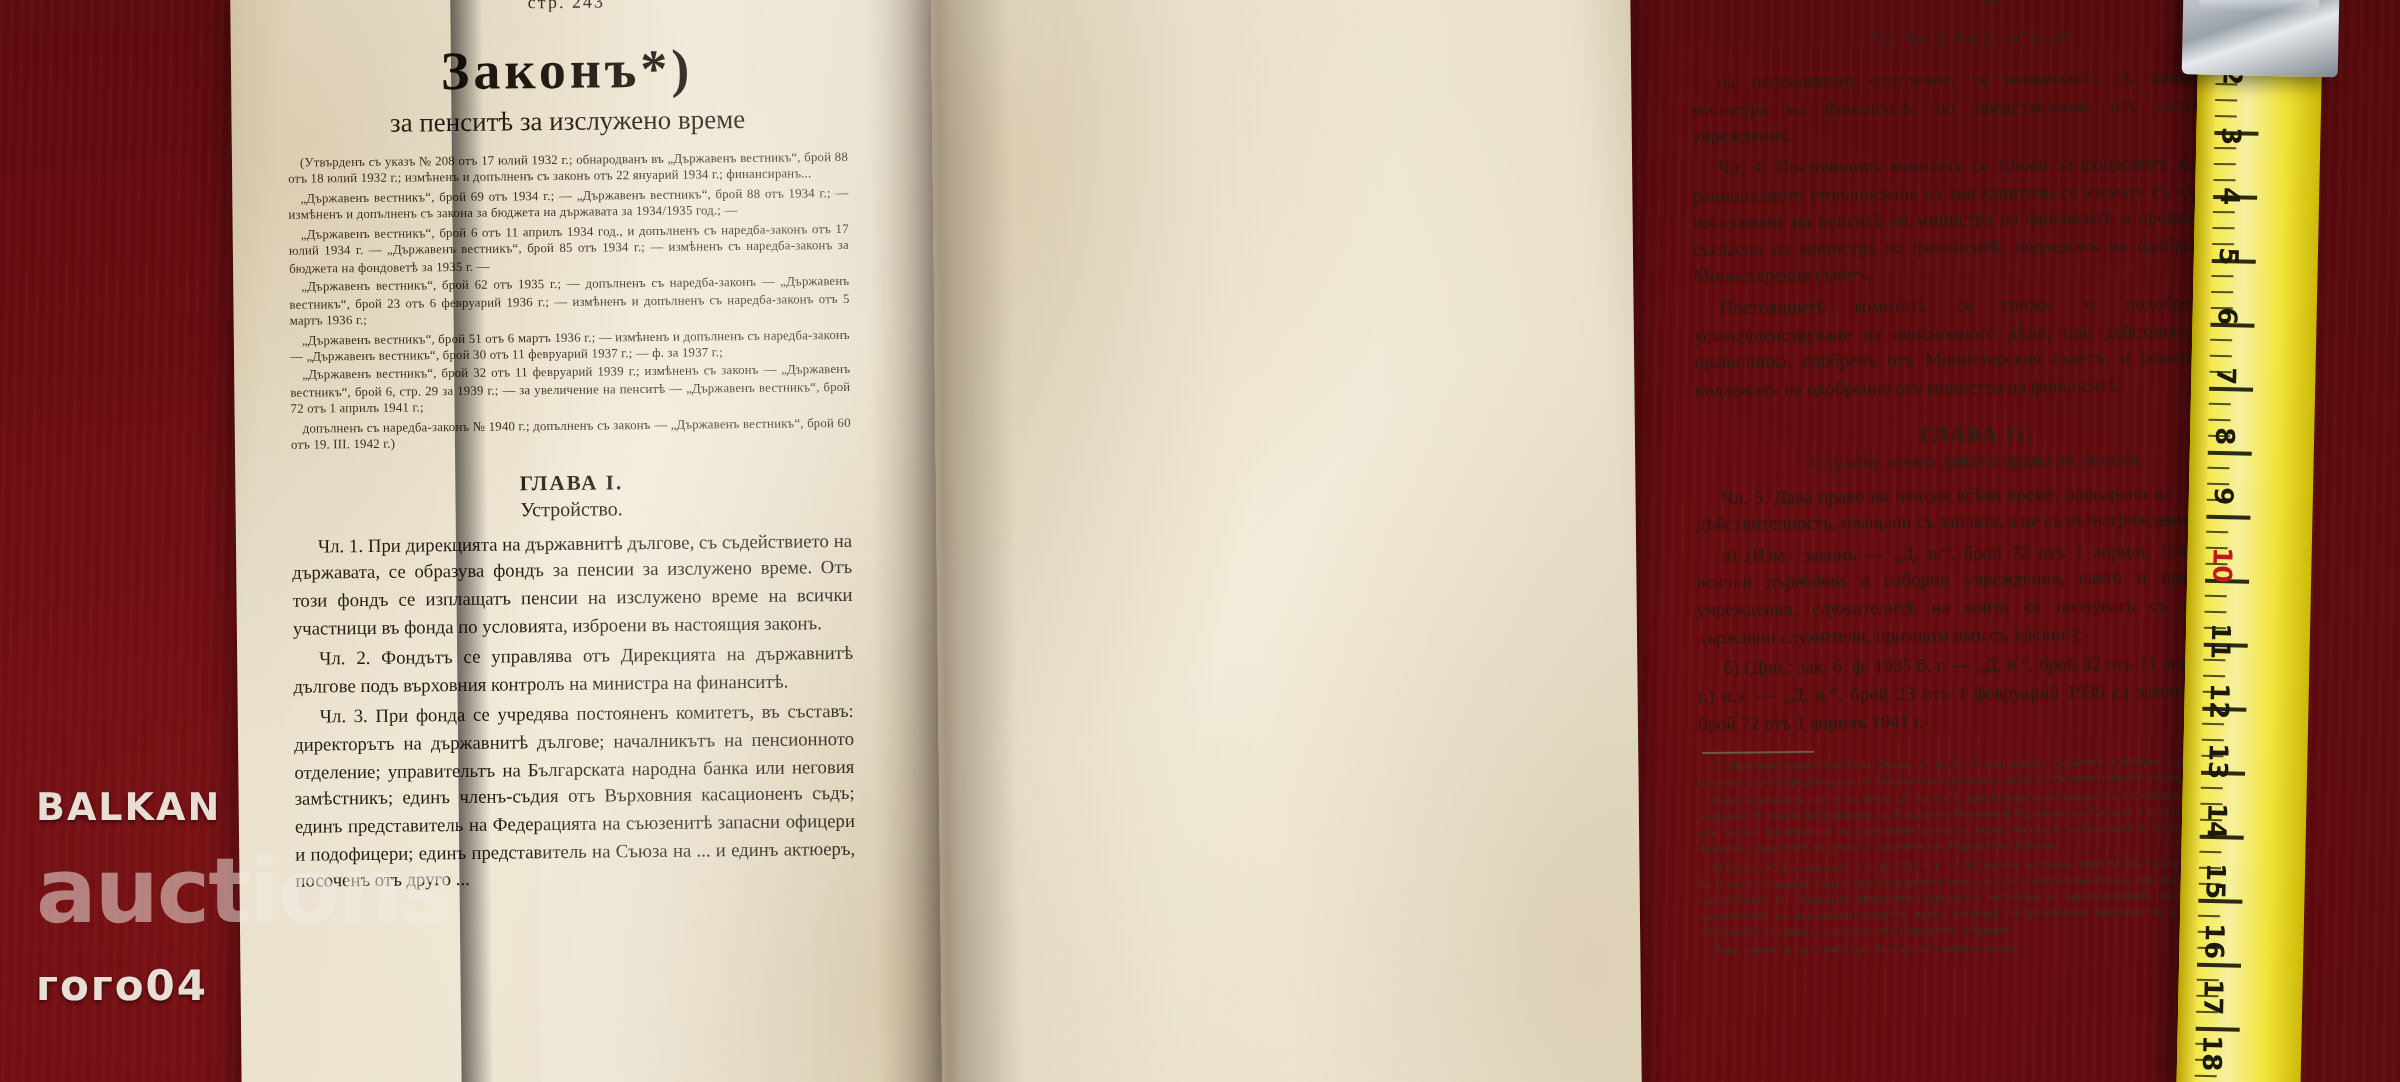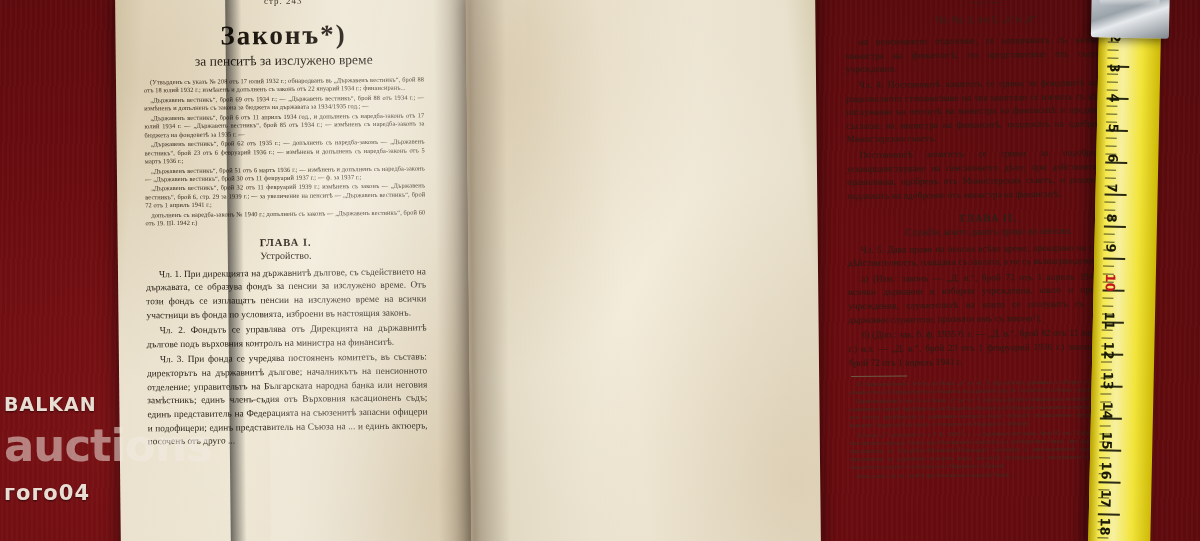--- a/index.html
+++ b/index.html
@@ -148,21 +148,21 @@
   .tick.minor{width:11px;opacity:.8;}
   .numlabel{
     position:absolute;left:24px;font-family:"DejaVu Sans", sans-serif;
     font-size:13px;font-weight:bold;color:#1b1a08;
     transform:rotate(90deg);transform-origin:left top;white-space:nowrap;
   }
   .numlabel.red{color:#c2181b;}
 
   
   .wm{
-    position:absolute;left:2px;bottom:6px;width:210px;height:150px;
+    position:absolute;left:16px;bottom:6px;width:210px;height:150px;
     color:#efe9df;opacity:.95;pointer-events:none;
     font-family:"DejaVu Sans", sans-serif;
   }
   .wm .b1{
     position:absolute;left:2px;top:8px;font-size:19px;font-weight:bold;letter-spacing:1px;
     text-shadow:0 1px 2px rgba(0,0,0,.6);
   }
   .wm .b2{
     position:absolute;left:2px;top:34px;font-size:45px;font-weight:bold;color:#f2ece2;
     opacity:.55;letter-spacing:-1px;

